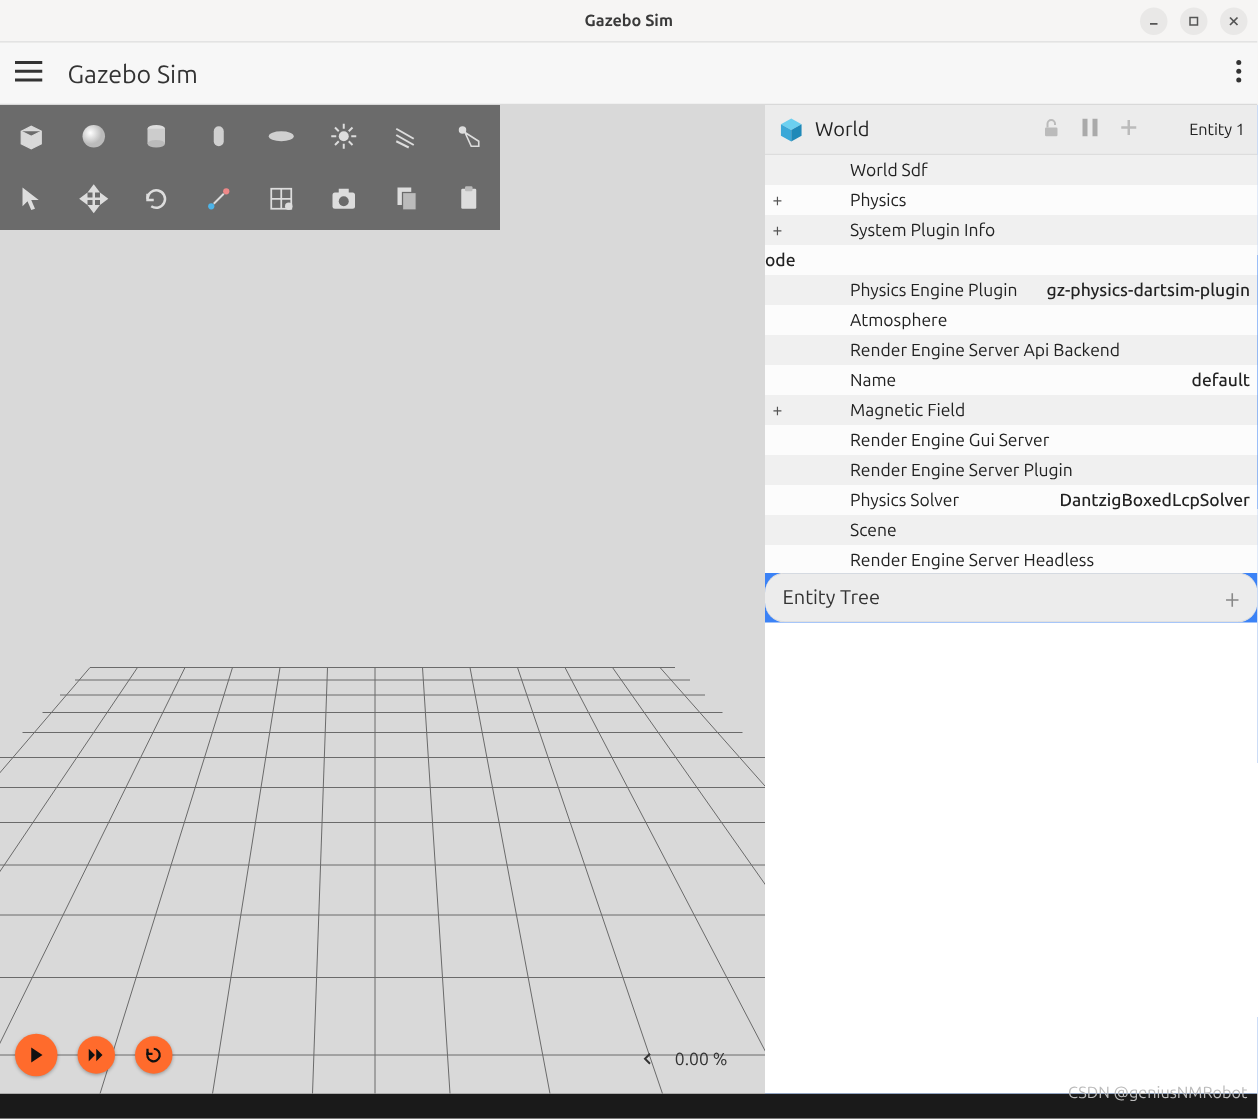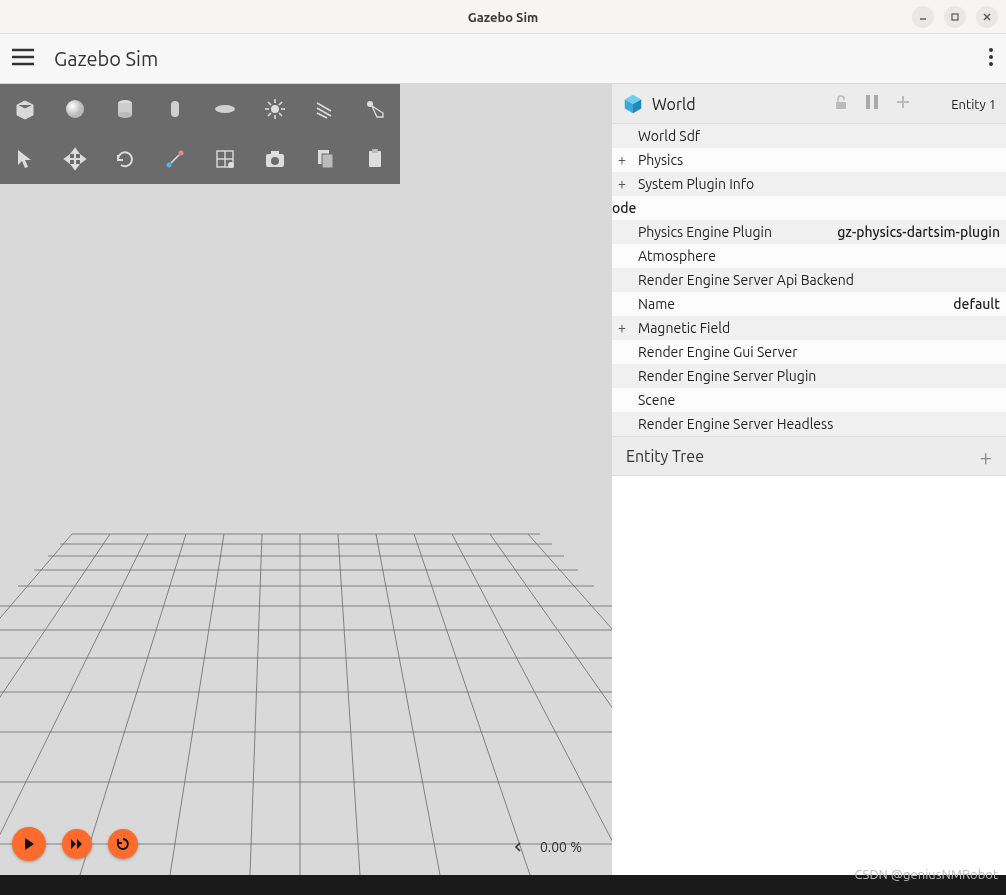--- a/index.html
+++ b/index.html
@@ -76,27 +76,27 @@
   .hdr-btn { cursor: pointer; color: #999; }
   .entity-label { font-size: 13px; color: #222; margin-left: 24px; }
 
   .prop-list { max-height: 334px; overflow-y: auto; font-size: 14px; color: #222; }
   .prop-row {
     display: flex; align-items: center; min-height: 24px; padding: 0 6px 0 0;
   }
   .prop-row:nth-child(odd) { background: #f0f0f0; }
   .prop-row:nth-child(even) { background: #fcfcfc; }
   .prop-expand { width: 20px; text-align: center; color: #555; cursor: pointer; }
-  .prop-name { flex: 1; padding-left: 6px; }
+  .prop-name { flex: 1; padding-left: 6px; margin-left: 42px; }
   .prop-name.indent { padding-left: 26px; }
   .prop-val { color: #222; font-weight: 500; }
 
   .tree-hdr {
     height: 40px; background: #ececec; display: flex; align-items: center; justify-content: space-between;
-    padding: 5px 14px; border-top: 1px solid #ddd; border-bottom: 1px solid #ddd;
+    padding: 5px 14px; border-top: 1px solid #ddd; border-bottom: 1px solid #ddd; border-radius: 16px;
   }
   .tree-title { font-size: 16px; color: #333; }
   .plus-btn { font-size: 22px; color: #888; cursor: pointer; font-weight: 300; }
   .tree-body { flex: 1; background: #fff; }
 
   
   .taskbar { height: 20px; background: #1a1a1a; position: relative; }
   .watermark {
     position: absolute; right: 8px; bottom: 14px; color: #bbb; font-size: 13px;
     z-index: 100;
@@ -416,20 +416,25 @@
           <span class="prop-name indent">Render Engine Gui Server</span>
           <span class="prop-val"></span>
         </div>
         <div class="prop-row">
           <span style="width: 0px;"></span>
           <span class="prop-name indent">Render Engine Server Plugin</span>
           <span class="prop-val"></span>
         </div>
         <div class="prop-row">
           <span style="width: 0px;"></span>
+          <span class="prop-name indent">Physics Solver</span>
+          <span class="prop-val">DantzigBoxedLcpSolver</span>
+        </div>
+        <div class="prop-row">
+          <span style="width: 0px;"></span>
           <span class="prop-name indent">Scene</span>
           <span class="prop-val"></span>
         </div>
         <div class="prop-row">
           <span style="width: 0px;"></span>
           <span class="prop-name indent">Render Engine Server Headless</span>
           <span class="prop-val"></span>
         </div>
       </div>
 

